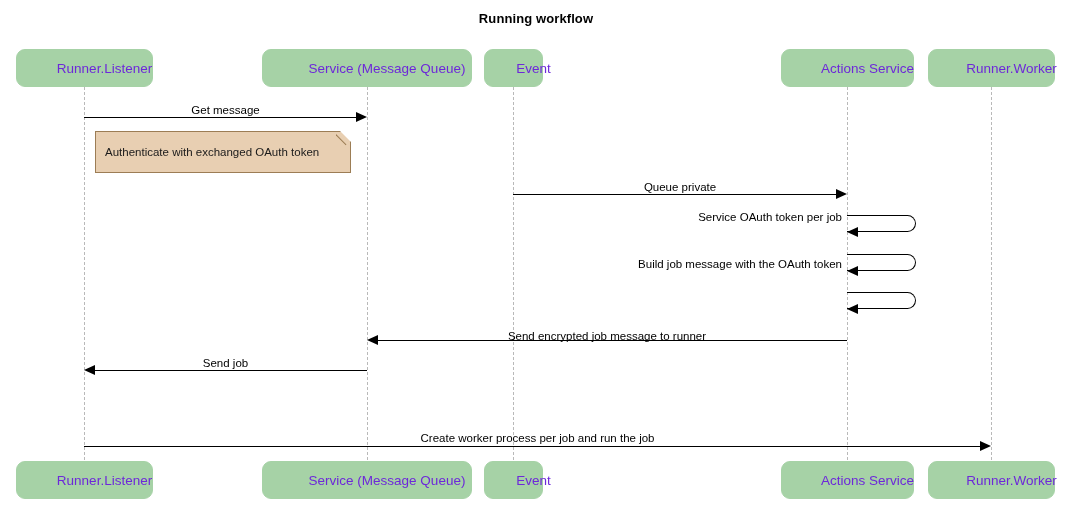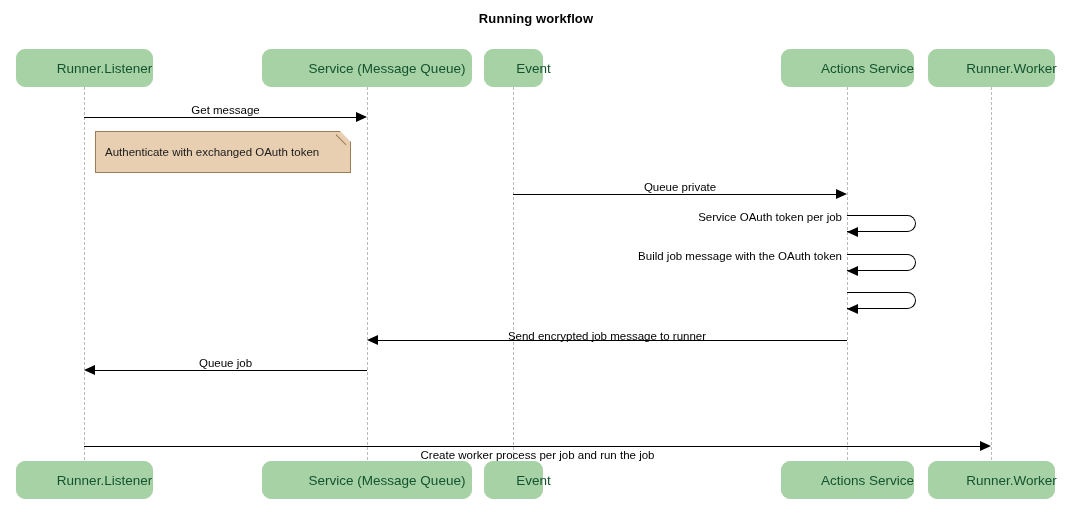--- a/index.html
+++ b/index.html
@@ -38,21 +38,21 @@
   .participant {
     position: absolute;
     box-sizing: border-box;
     background: #a6d2a6;
     border: 1px solid #a6d2a6;
     border-radius: 9px;
     display: flex;
     align-items: center;
     justify-content: center;
     font-size: 13.5px;
-    color: #14532d;
+    color: #6d28d9;
     height: 38px;
     white-space: nowrap;
     padding-left: 40px;
   }
   .msg-label {
     position: absolute;
     font-size: 11.5px;
     color: #000000;
     white-space: nowrap;
     line-height: 12px;
@@ -195,31 +195,31 @@
   <div class="arrow-line" style="left:513px; top:194px; width:323px;"></div>
   <div class="arrow-head r" style="left:836px; top:189px;"></div>
   <div class="msg-label center" style="left:513px; top:181px; width:334px;">Queue private</div>
 
   <div class="selfloop" style="left:847px; top:215px; width:69px; height:17px;"></div>
   <div class="arrow-head l" style="left:847px; top:227px;"></div>
   <div class="msg-label right" style="left:497px; top:211px; width:345px;">Service OAuth token per job</div>
 
   <div class="selfloop" style="left:847px; top:254px; width:69px; height:17px;"></div>
   <div class="arrow-head l" style="left:847px; top:266px;"></div>
-  <div class="msg-label right" style="left:497px; top:250px; width:345px;">Build job message with the OAuth token</div>
+  <div class="msg-label right" style="left:497px; top:258px; width:345px;">Build job message with the OAuth token</div>
 
   <div class="selfloop" style="left:847px; top:292px; width:69px; height:17px;"></div>
   <div class="arrow-head l" style="left:847px; top:304px;"></div>
 
   <div class="arrow-line" style="left:378px; top:340px; width:469px;"></div>
   <div class="arrow-head l" style="left:367px; top:335px;"></div>
   <div class="msg-label center" style="left:367px; top:330px; width:480px;">Send encrypted job message to runner</div>
 
   <div class="arrow-line" style="left:95px; top:370px; width:272px;"></div>
   <div class="arrow-head l" style="left:84px; top:365px;"></div>
-  <div class="msg-label center" style="left:84px; top:357px; width:283px;">Queue job</div>
+  <div class="msg-label center" style="left:84px; top:357px; width:283px;">Send job</div>
 
 
   <div class="arrow-line" style="left:84px; top:446px; width:896px;"></div>
   <div class="arrow-head r" style="left:980px; top:441px;"></div>
-  <div class="msg-label center" style="left:84px; top:432px; width:907px;margin-top:17px;">Create worker process per job and run the job</div>
+  <div class="msg-label center" style="left:84px; top:432px; width:907px;">Create worker process per job and run the job</div>
 
 </div>
 
 </body></html>

